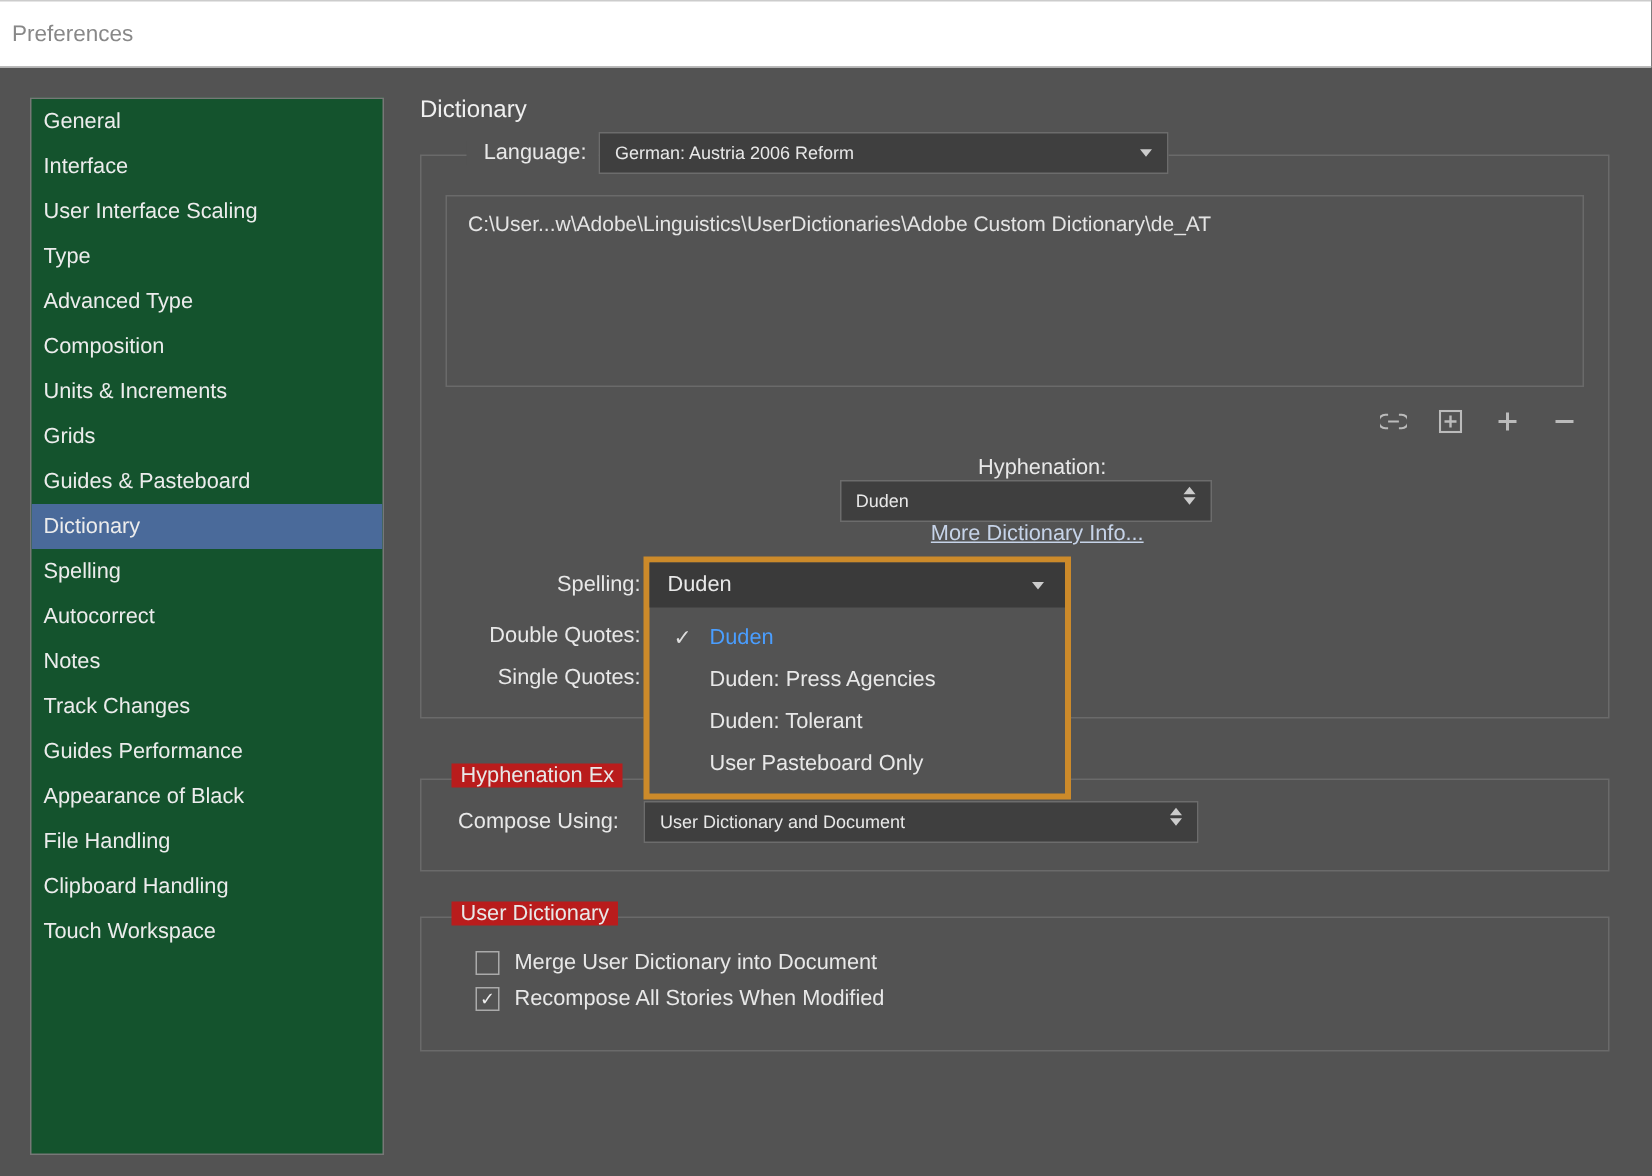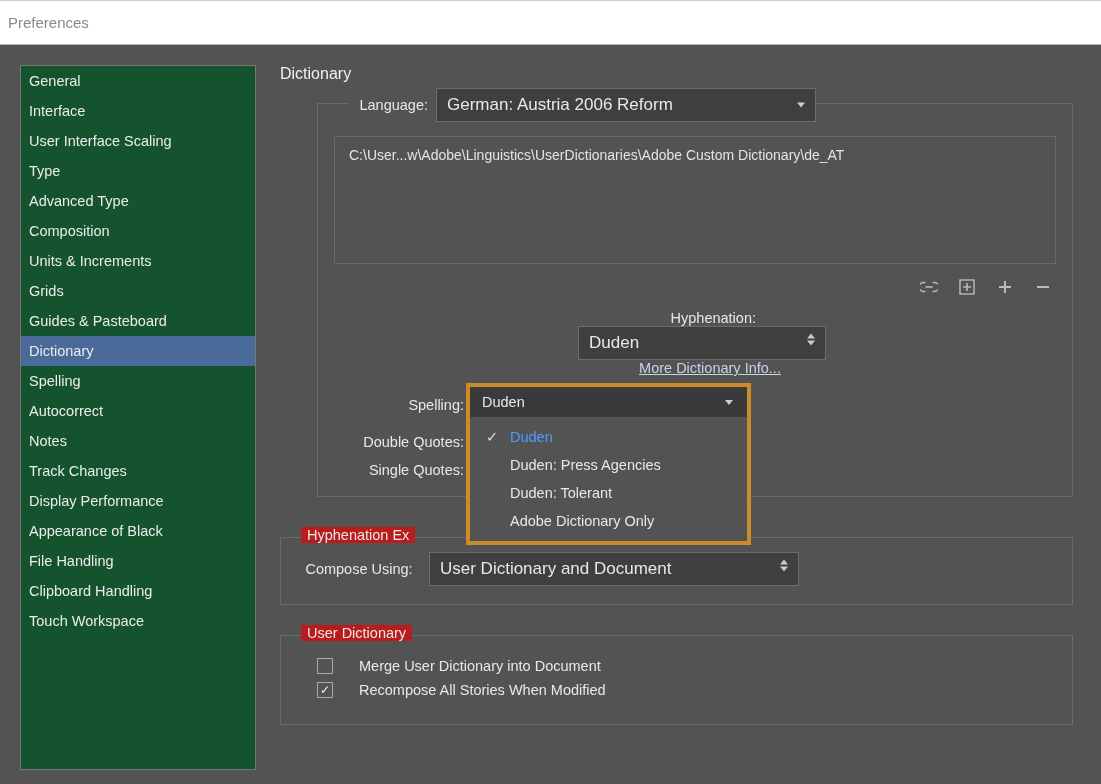--- a/index.html
+++ b/index.html
@@ -8,41 +8,41 @@
 .main { display: flex; height: calc(784px - 45px); }
 .sidebar { width: 236px; margin: 20px 0 0 20px; border: 1px solid #777; background: #14532d; height: 705px; overflow: hidden; }
 .sidebar-item { padding: 7px 10px 7px 8px; color: #ececec; cursor: default; font-size: 14.5px; }
 .sidebar-item.selected { background: #4a6a9a; }
 .content { flex: 1; padding: 20px 28px 0 24px; }
 .panel-title { font-size: 16px; color: #f0f0f0; margin-bottom: 20px; }
 .fieldset { border: 1px solid #6a6a6a; padding: 14px 16px 18px 16px; margin-bottom: 30px; position: relative; }
 .fieldset-legend { position: absolute; top: -11px; left: 20px; background: #b91c1c; padding: 0 6px; color: #e8e8e8; font-size: 14.5px; }
 .row { display: flex; align-items: center; margin-bottom: 12px; }
 .row-label { text-align: right; width: 124px; padding-right: 8px; color: #e8e8e8; font-size: 14.5px; }
-.select { background: #3f3f3f; border: 1px solid #6c6c6c; color: #e8e8e8; padding: 6px 30px 6px 10px; position: relative; font-size: 17px; display: flex; align-items: center; cursor: default; }
+.select { background: #3f3f3f; border: 1px solid #6c6c6c; color: #e8e8e8; padding: 6px 30px 6px 10px; position: relative; font-size: 12px; display: flex; align-items: center; cursor: default; }
 .select.lang { width: 380px; }
 .select.med { width: 248px; }
 .select.wide { width: 370px; }
 .select.sp { width: 255px; }
 .chev { position: absolute; right: 10px; top: 50%; transform: translateY(-50%); width: 0; height: 0; border-left: 4px solid transparent; border-right: 4px solid transparent; border-top: 5px solid #ccc; }
 .chev::before { content: ''; position: absolute; top: -12px; left: -4px; border-left: 4px solid transparent; border-right: 4px solid transparent; border-bottom: 5px solid #ccc; }
 .chev.single::before { display: none; }
 .pathbox { border: 1px solid #6a6a6a; margin-top: 14px; height: 128px; padding: 10px 14px; color: #e4e4e4; font-size: 14px; }
 .toolbar { display: flex; justify-content: flex-end; gap: 20px; margin: 14px 4px 14px 0; align-items: center; color: #bbb; }
 .icon-btn { width: 18px; height: 18px; display: inline-flex; align-items: center; justify-content: center; color: #bbb; font-size: 18px; cursor: default; }
 .link { color: #c6d3e8; text-decoration: underline; margin-left: 16px; font-size: 14.5px; cursor: default; }
 .dropdown-wrap { position: relative; }
 .popup { position: absolute; top: -5px; left: -6px; width: 285px; background: #535353; border: 4px solid #cc8a2a; z-index: 10; }
 .popup-head { background: #3a3a3a; padding: 7px 12px; color: #e8e8e8; display: flex; align-items: center; position: relative; }
 .popup-chev { position: absolute; right: 14px; width: 0; height: 0; border-left: 4px solid transparent; border-right: 4px solid transparent; border-top: 5px solid #ccc; }
 .popup-list { padding: 6px 0; }
 .popup-item { padding: 6px 16px 6px 40px; color: #e8e8e8; font-size: 14.5px; position: relative; cursor: default; }
 .popup-item.sel { color: #4a9eff; }
 .popup-item.sel::before { content: '✓'; position: absolute; left: 16px; color: #ddd; }
-.checkbox-row { display: flex; align-items: center; gap: 26px; margin: 8px 0 8px 20px; }
+.checkbox-row { display: flex; align-items: center; gap: 10px; margin: 8px 0 8px 20px; }
 .checkbox { width: 16px; height: 16px; border: 1px solid #aaa; background: #535353; display: inline-flex; align-items: center; justify-content: center; font-size: 12px; color: #eee; }
 .checkbox.checked::after { content: '✓'; }
 .fieldset.hyph { margin-top: 40px; }
 .fieldset.ud { margin-top: 0; }
 svg { display: block; }
 </style>
 </head>
 <body>
 
 <div class="titlebar">
@@ -58,31 +58,31 @@
       <div class="sidebar-item">Advanced Type</div>
       <div class="sidebar-item">Composition</div>
       <div class="sidebar-item">Units &amp; Increments</div>
       <div class="sidebar-item">Grids</div>
       <div class="sidebar-item">Guides &amp; Pasteboard</div>
       <div class="sidebar-item selected">Dictionary</div>
       <div class="sidebar-item">Spelling</div>
       <div class="sidebar-item">Autocorrect</div>
       <div class="sidebar-item">Notes</div>
       <div class="sidebar-item">Track Changes</div>
-      <div class="sidebar-item">Display Performance</div>
+      <div class="sidebar-item">Guides Performance</div>
       <div class="sidebar-item">Appearance of Black</div>
       <div class="sidebar-item">File Handling</div>
       <div class="sidebar-item">Clipboard Handling</div>
       <div class="sidebar-item">Touch Workspace</div>
     </div>
 
   <div class="content">
     <div class="panel-title">Dictionary</div>
 
-    <div class="fieldset" style="padding-top:0;margin-left:37px;">
+    <div class="fieldset" style="padding-top:0;">
       <div class="row" style="margin:-16px 0 0 14px;">
         <div class="row-label" style="width:88px; background:#535353; padding:0 8px 0 4px;">Language:</div>
         <div class="select lang">
           <span>German: Austria 2006 Reform</span>
           <span class="chev single"></span>
         </div>
       </div>
 
       <div class="pathbox">
         <div>C:\User...w\Adobe\Linguistics\UserDictionaries\Adobe Custom Dictionary\de_AT</div>
@@ -130,21 +130,21 @@
           </div>
           <div class="popup">
             <div class="popup-head">
               <span>Duden</span>
               <span class="popup-chev"></span>
             </div>
             <div class="popup-list" id="spelling-popup-list">
                 <div class="popup-item sel">Duden</div>
                 <div class="popup-item">Duden: Press Agencies</div>
                 <div class="popup-item">Duden: Tolerant</div>
-                <div class="popup-item">Adobe Dictionary Only</div>
+                <div class="popup-item">User Pasteboard Only</div>
               </div>
           </div>
         </div>
       </div>
 
       <div class="row" style="margin-left:14px;">
         <div class="row-label">Double Quotes:</div>
       </div>
       <div class="row" style="margin-left:14px; margin-bottom:0;">
         <div class="row-label">Single Quotes:</div>

